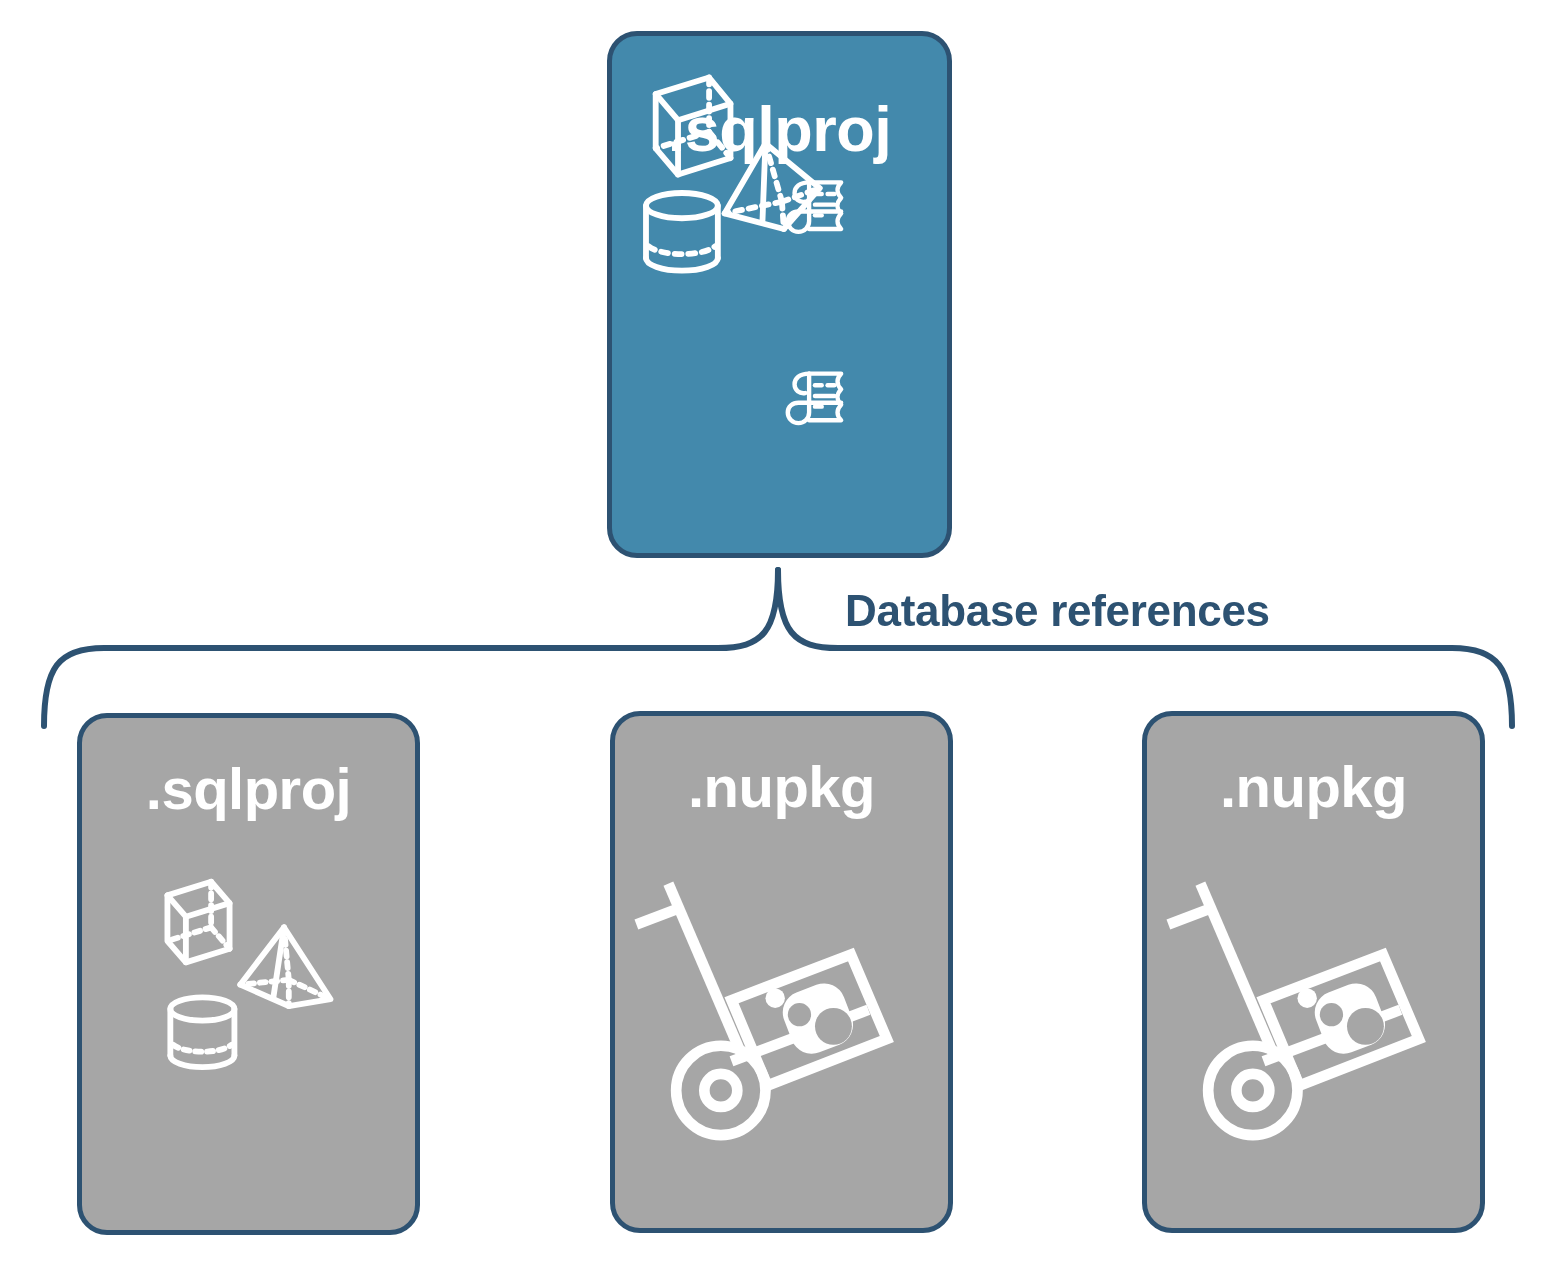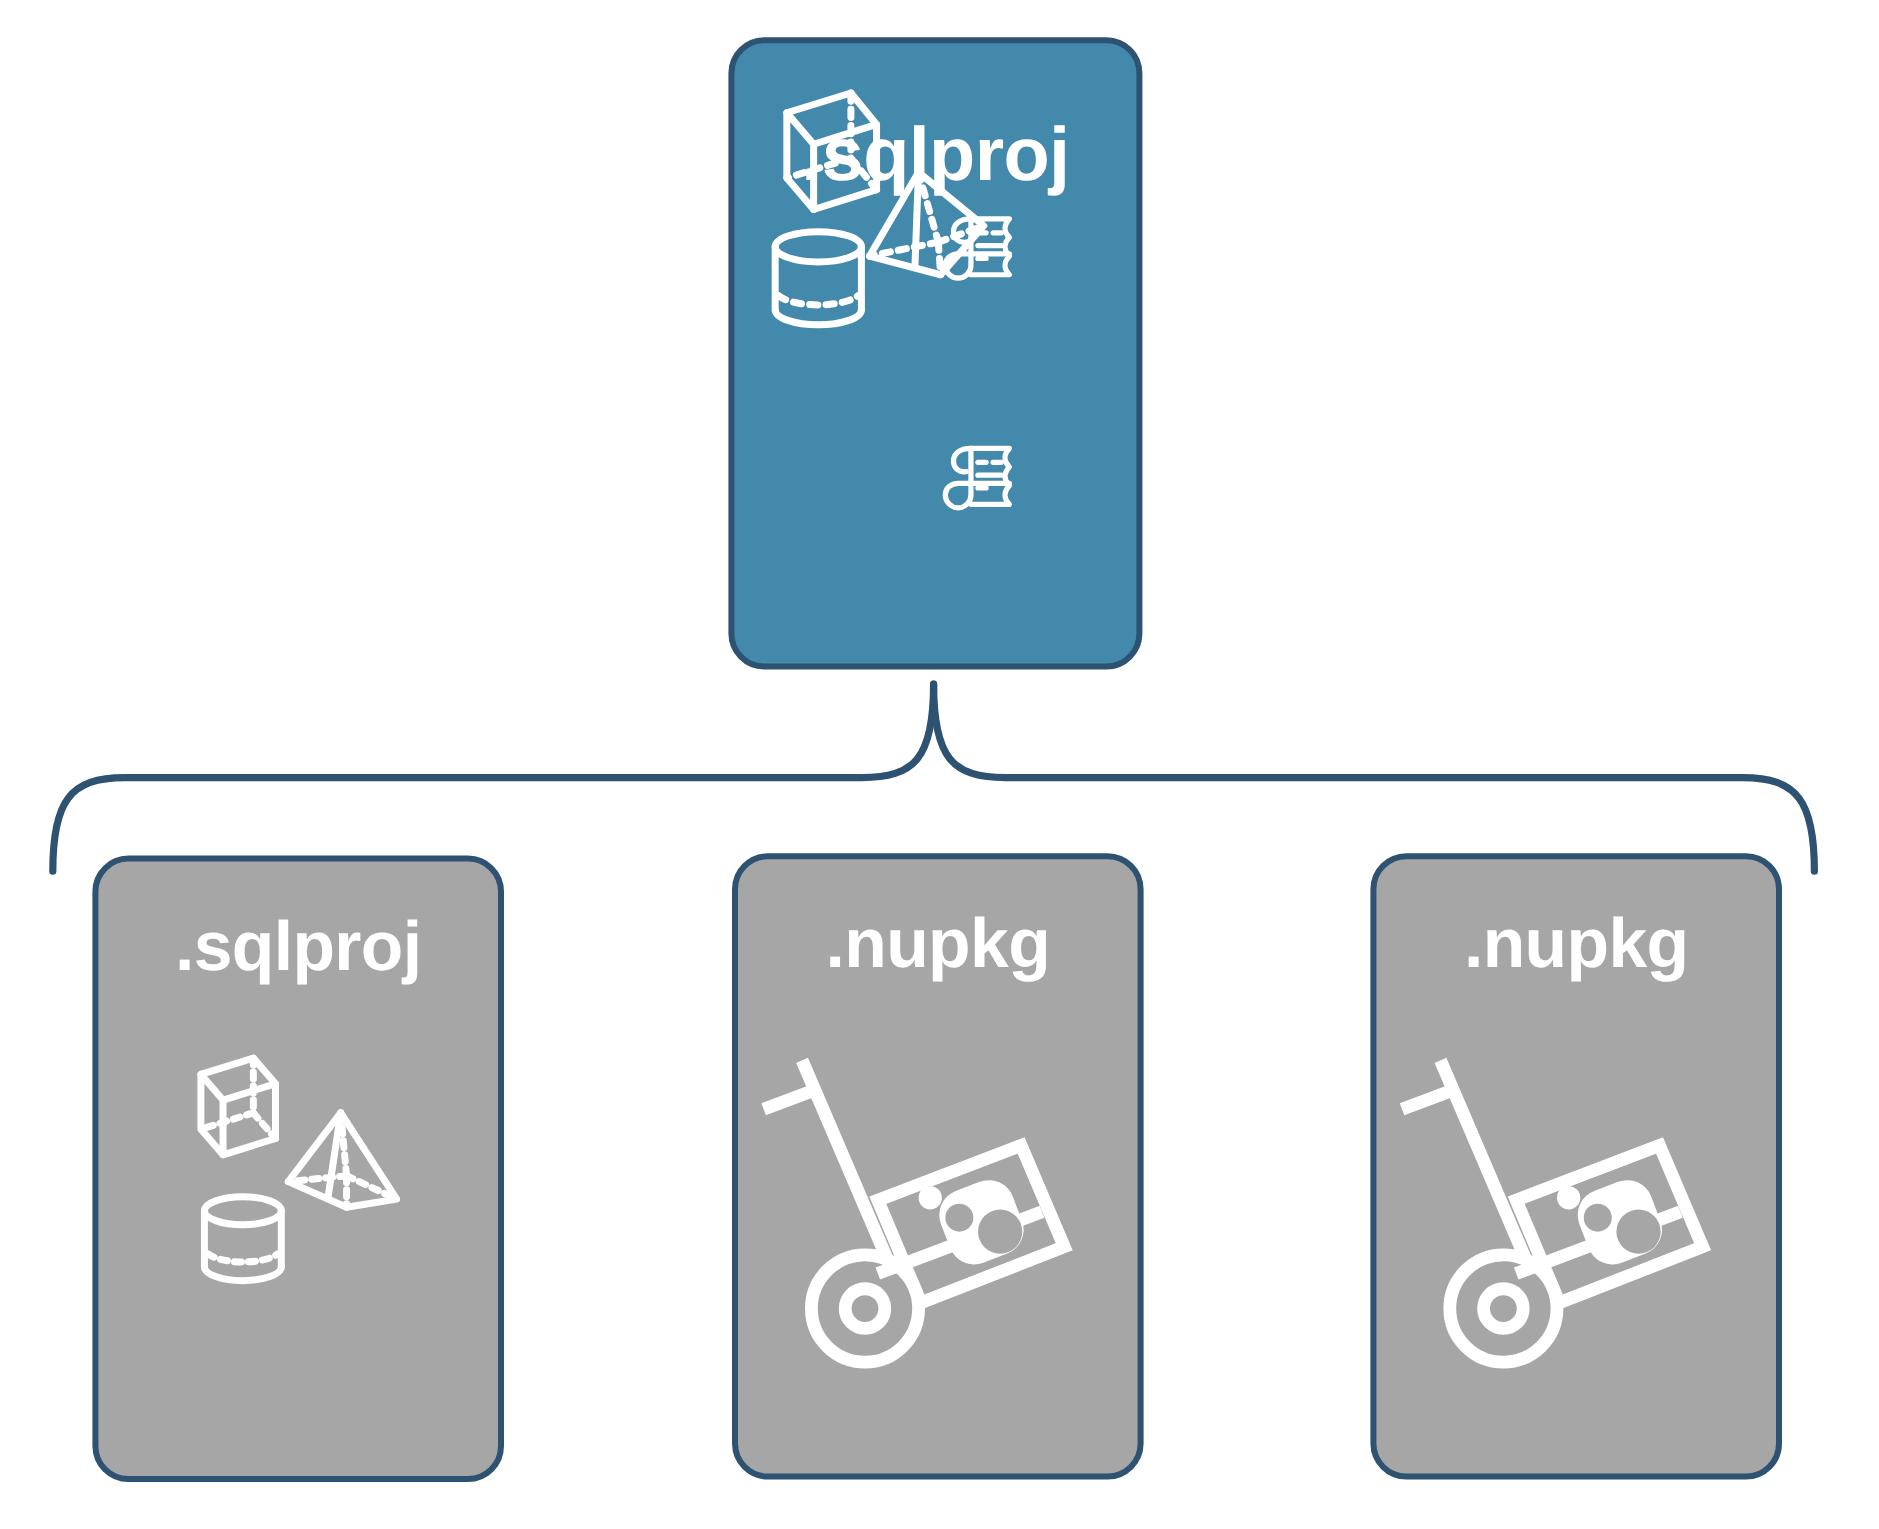--- a/index.html
+++ b/index.html
@@ -109,20 +109,21 @@
                C 778 632, 762 648, 718 648
                L 104 648
                C 58 648, 44 668, 44 726"></path>
       <path d="M 778 570
                C 778 632, 794 648, 838 648
                L 1452 648
                C 1498 648, 1512 668, 1512 726"></path>
     </g>
   </svg>
 
+  <div id="brace-label">Database references</div>
 
   <div id="node-root" class="node-box">
     <div class="node-title">.sqlproj</div>
     <svg class="node-icons" viewBox="0 0 345 527">
 
       <g fill="none" stroke="#FFFFFF" stroke-width="4.5" stroke-linecap="round" stroke-linejoin="round">
         <path d="M 203 148 L 236 148 C 231 153, 231 159, 236 164 C 231 169, 231 175, 236 180 C 231 185, 231 191, 236 196 L 203 196"></path>
         <path d="M 203 148 C 193 148, 188 153, 188 159 C 188 165, 193 169, 199 168"></path>
         <path d="M 203 148 L 203 188 C 203 194, 198 199, 192 199 C 186 199, 181 194, 181 188 C 181 182, 186 178, 192 178 L 236 178" fill="none"></path>
         <line x1="209" y1="160" x2="216" y2="160"></line>

